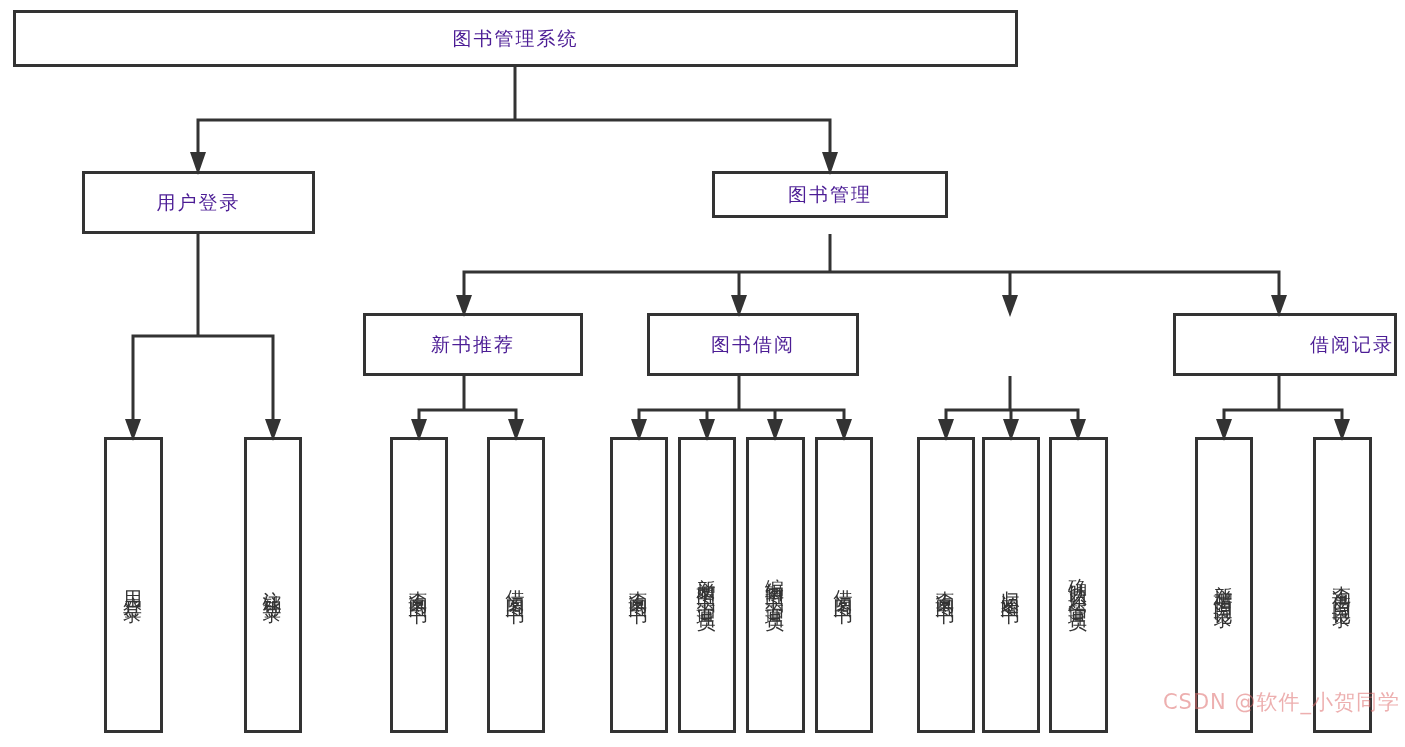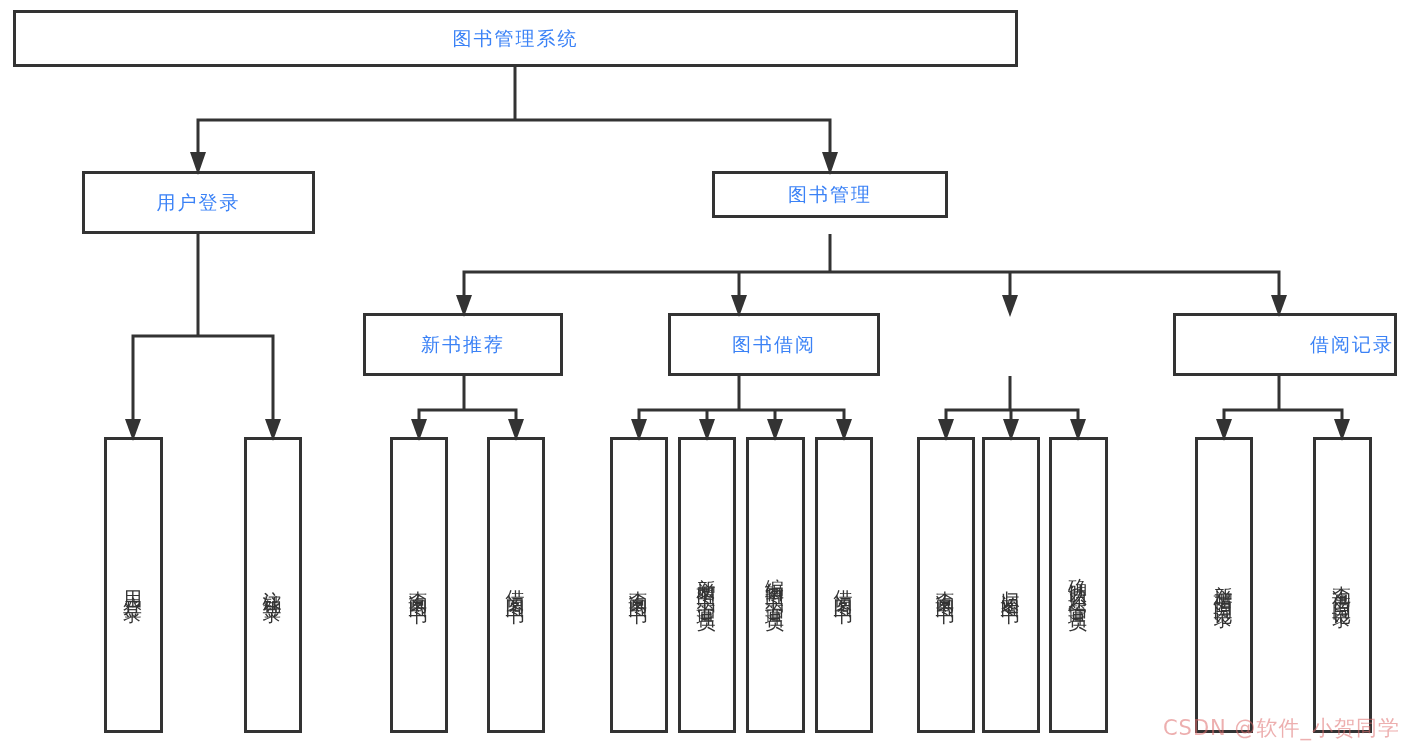--- a/index.html
+++ b/index.html
@@ -10,21 +10,21 @@
     font-family:"DejaVu Sans","Liberation Sans",sans-serif;
     overflow:hidden;
   }
   #connectors{position:absolute;left:0;top:0;width:1405px;height:747px;z-index:2;pointer-events:none;}
   .box{
     position:absolute;
     box-sizing:border-box;
     border:3px solid #333333;
     background:#ffffff;
     display:flex;align-items:center;justify-content:center;
-    color:#3b82f6;
+    color:#4c1d95;
     font-size:19px;
     letter-spacing:2px;
     z-index:1;
   }
   .vbox{
     position:absolute;
     box-sizing:border-box;
     border:3px solid #333333;
     background:#ffffff;
     display:flex;align-items:center;justify-content:center;
@@ -33,21 +33,21 @@
     z-index:1;
   }
   .vbox span{
     writing-mode:vertical-rl;
     text-orientation:mixed;
     letter-spacing:5px;
     white-space:nowrap;
   }
   .watermark{
     position:absolute;
-    top:714px;right:5px;
+    top:688px;right:5px;
     font-size:21px;
     letter-spacing:1px;
     color:rgba(222,110,110,0.55);
     z-index:3;
     white-space:nowrap;
   }
 </style>
 </head>
 <body>
 
@@ -109,24 +109,24 @@
     <span>图书管理系统</span>
   </div>
 
   <div class="box" style="left:82px;top:171px;width:233px;height:63px;">
     <span>用户登录</span>
   </div>
   <div class="box" style="left:712px;top:171px;width:236px;height:47px;">
     <span>图书管理</span>
   </div>
 
-  <div class="box" style="left:363px;top:313px;width:200px;height:63px;">
+  <div class="box" style="left:363px;top:313px;width:220px;height:63px;">
     <span>新书推荐</span>
   </div>
-  <div class="box" style="left:668px;top:313px;width:212px;height:63px;">
+  <div class="box" style="left:647px;top:313px;width:212px;height:63px;">
     <span>图书借阅</span>
   </div>
   <div class="box" style="left:1173px;top:313px;width:224px;height:63px;justify-content:flex-end;">
     <span>借阅记录</span>
   </div>
 
   <div class="vbox" style="left:104px;top:437px;width:59px;height:296px;">
     <span>用户登录</span>
   </div>
   <div class="vbox" style="left:244px;top:437px;width:58px;height:296px;">

